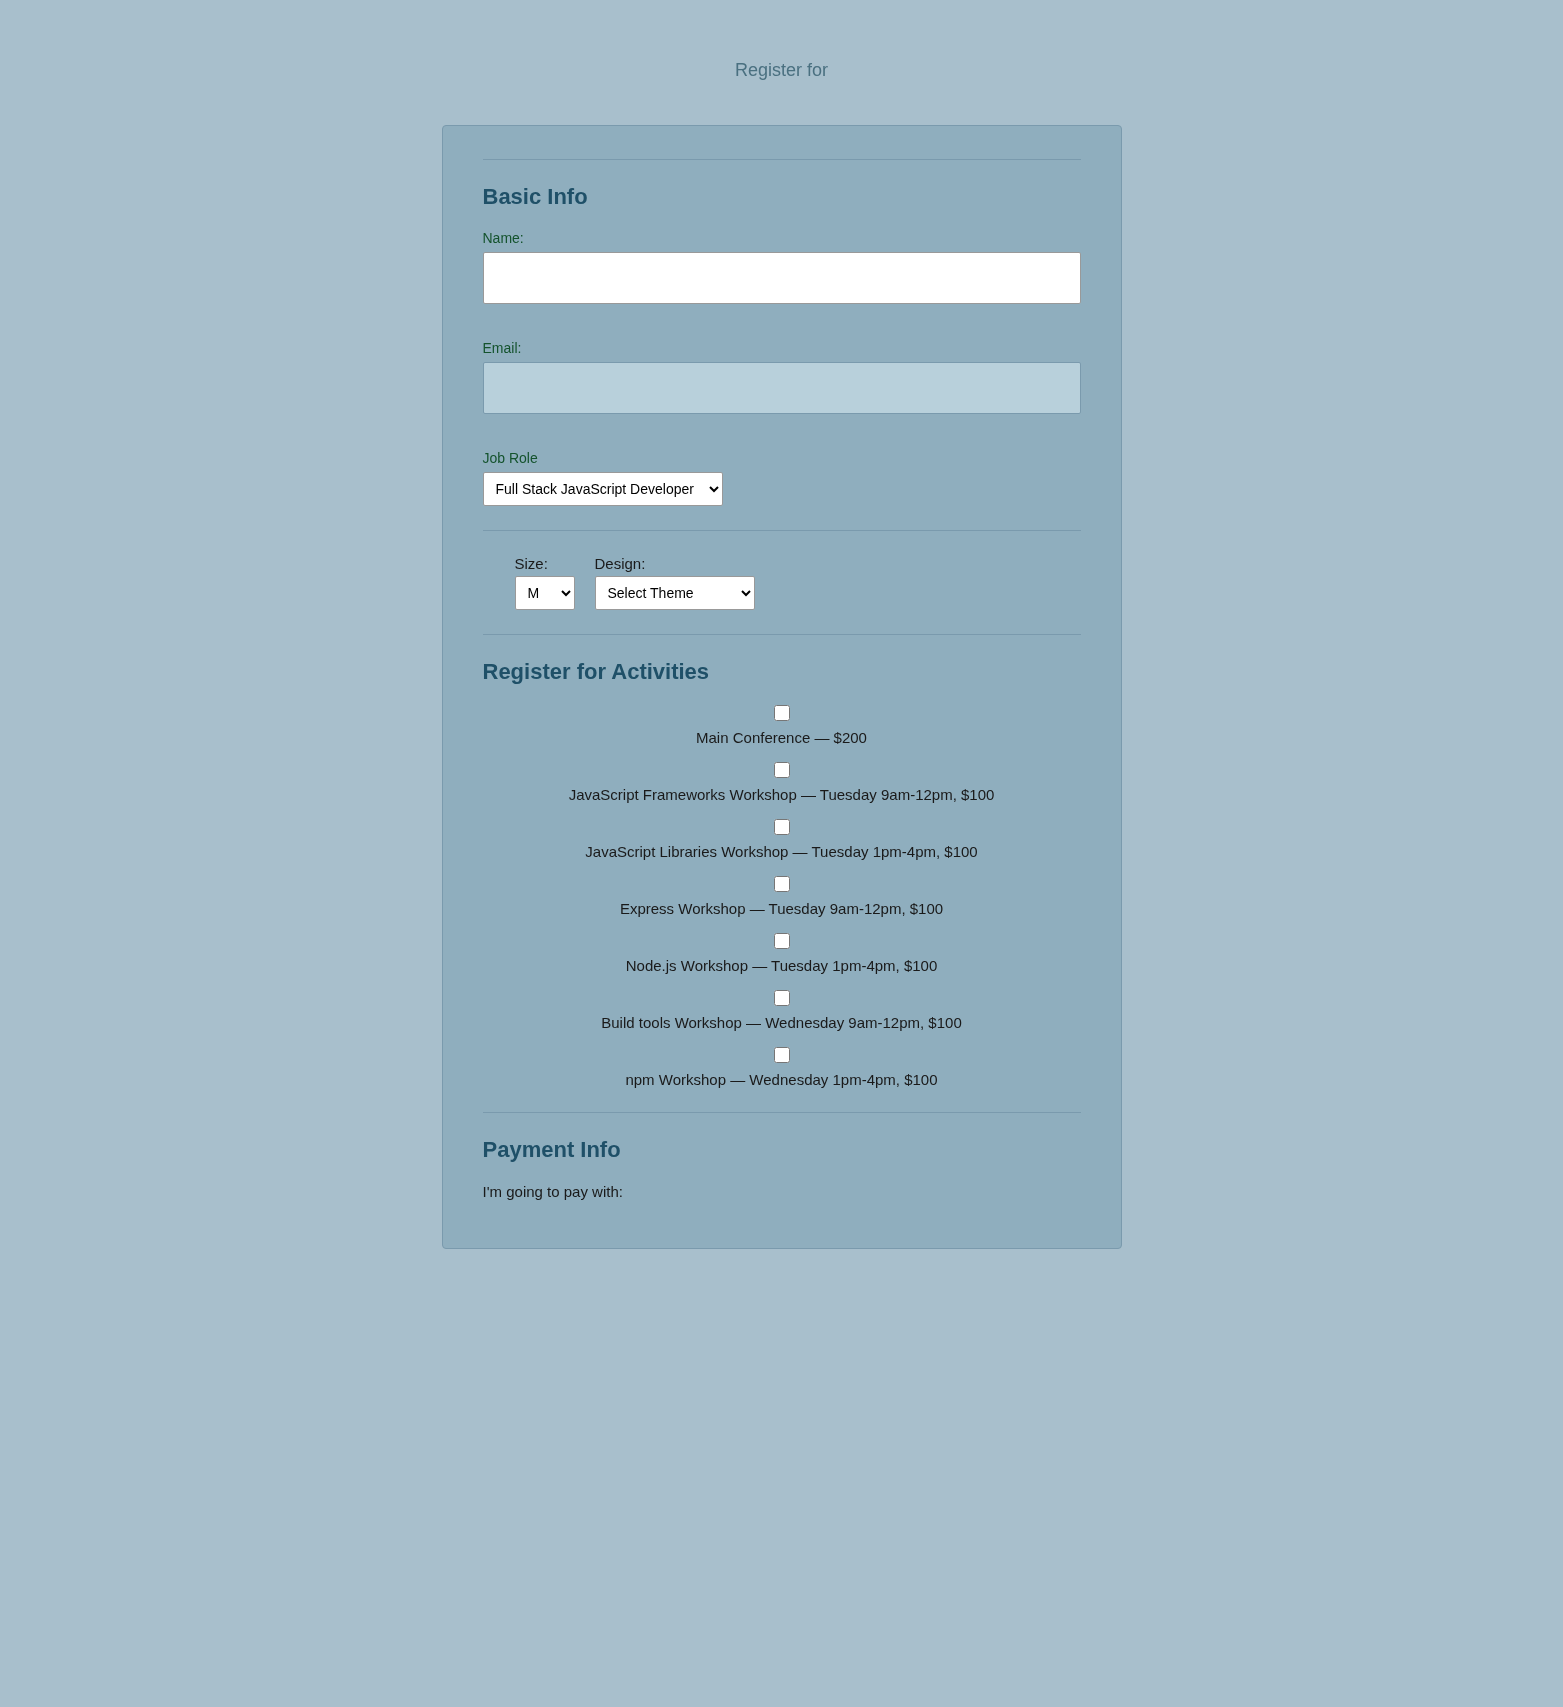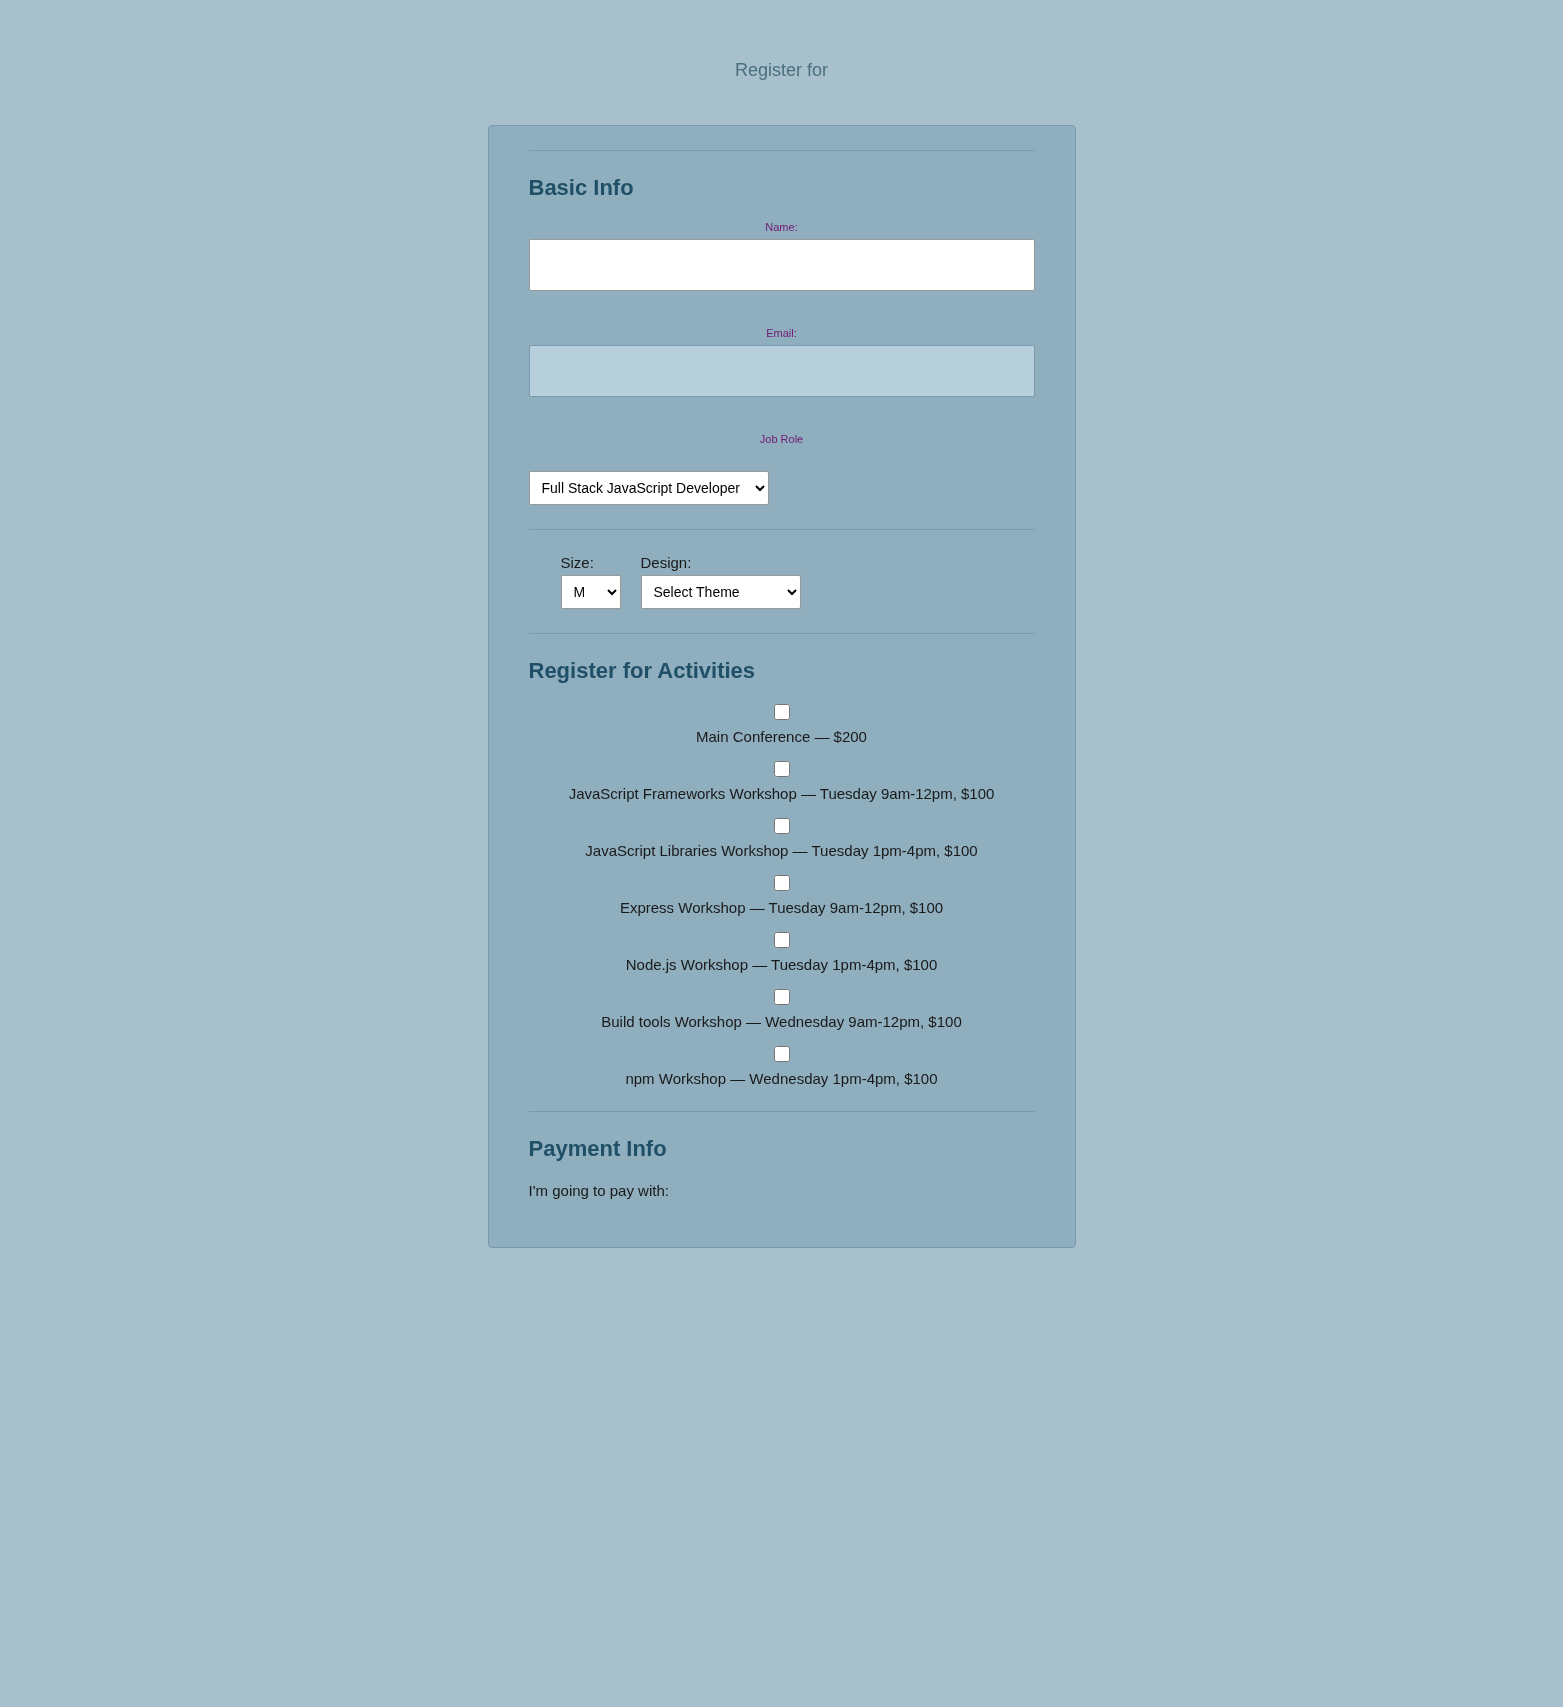--- a/index.html
+++ b/index.html
@@ -35,43 +35,42 @@
       color: #1f5068;
       font-size: 52px;
       font-weight: bold;
       display: block;
     }
 
     .form-container {
       background-color: #8faebe;
       border: 1px solid #7a9aad;
       border-radius: 4px;
-      width: 588px;
-      padding: 0 40px 40px;
+      width: 680px;
+      padding: 9px 40px 40px;
     }
 
     .form-section {
       border-top: 1px solid #7a9aad;
       padding-top: 24px;
       margin-top: 24px;
     }
 
     .section-title {
       color: #1f5068;
       font-size: 22px;
       font-weight: bold;
       margin-bottom: 20px;
     }
 
     .field-label {
-      color: #701a75;
-      font-size: 11px;
+      color: #14532d;
+      font-size: 14px;
       display: block;
       margin-bottom: 6px;
-      text-align: center;
     }
 
     .text-input {
       width: 100%;
       height: 52px;
       border: 1px solid #999;
       border-radius: 2px;
       padding: 8px 12px;
       font-size: 15px;
       margin-bottom: 18px;
@@ -163,21 +162,21 @@
       <input type="text" class="text-input" value="" style="">
     </div>
 
     <div class="field-group">
       <label class="field-label">Email:</label>
       <input type="email" class="text-input email-input" value="" style="">
     </div>
 
     <div class="field-group">
       <label class="field-label">Job Role</label>
-      <select class="select-input" style="width: 240px; margin-top: 20px;">
+      <select class="select-input" style="width: 240px;">
         <option>Full Stack JavaScript Developer</option>
         <option>Front End Developer</option>
         <option>Back End Developer</option>
         <option>Designer</option>
         <option>Other</option>
       </select>
     </div>
   </div>
 
   <div class="form-section">

